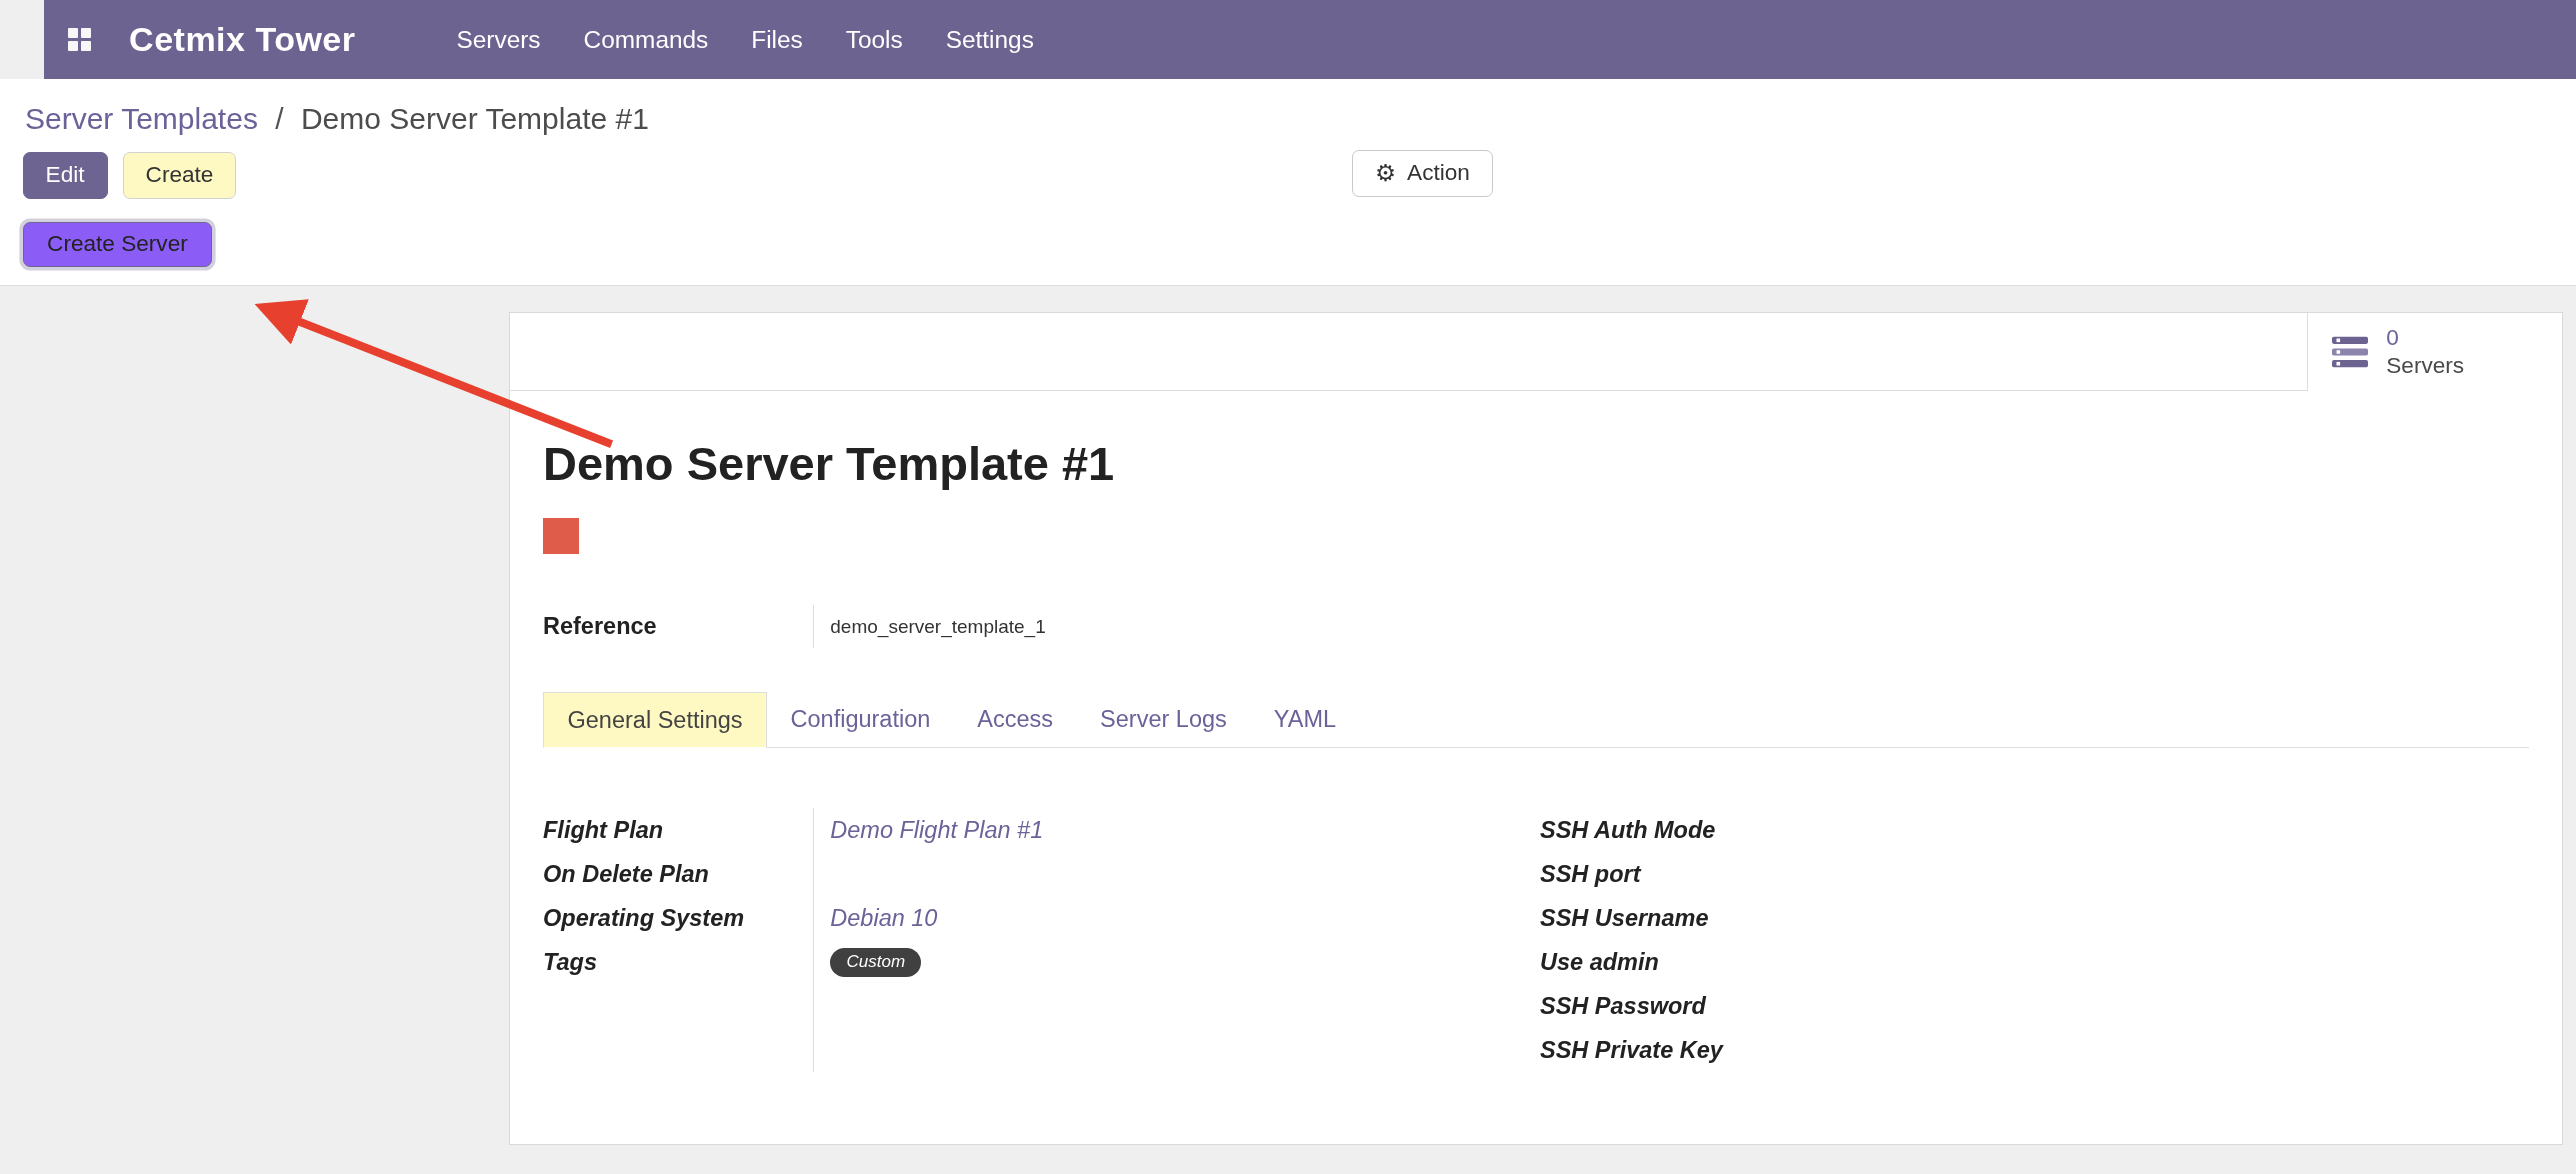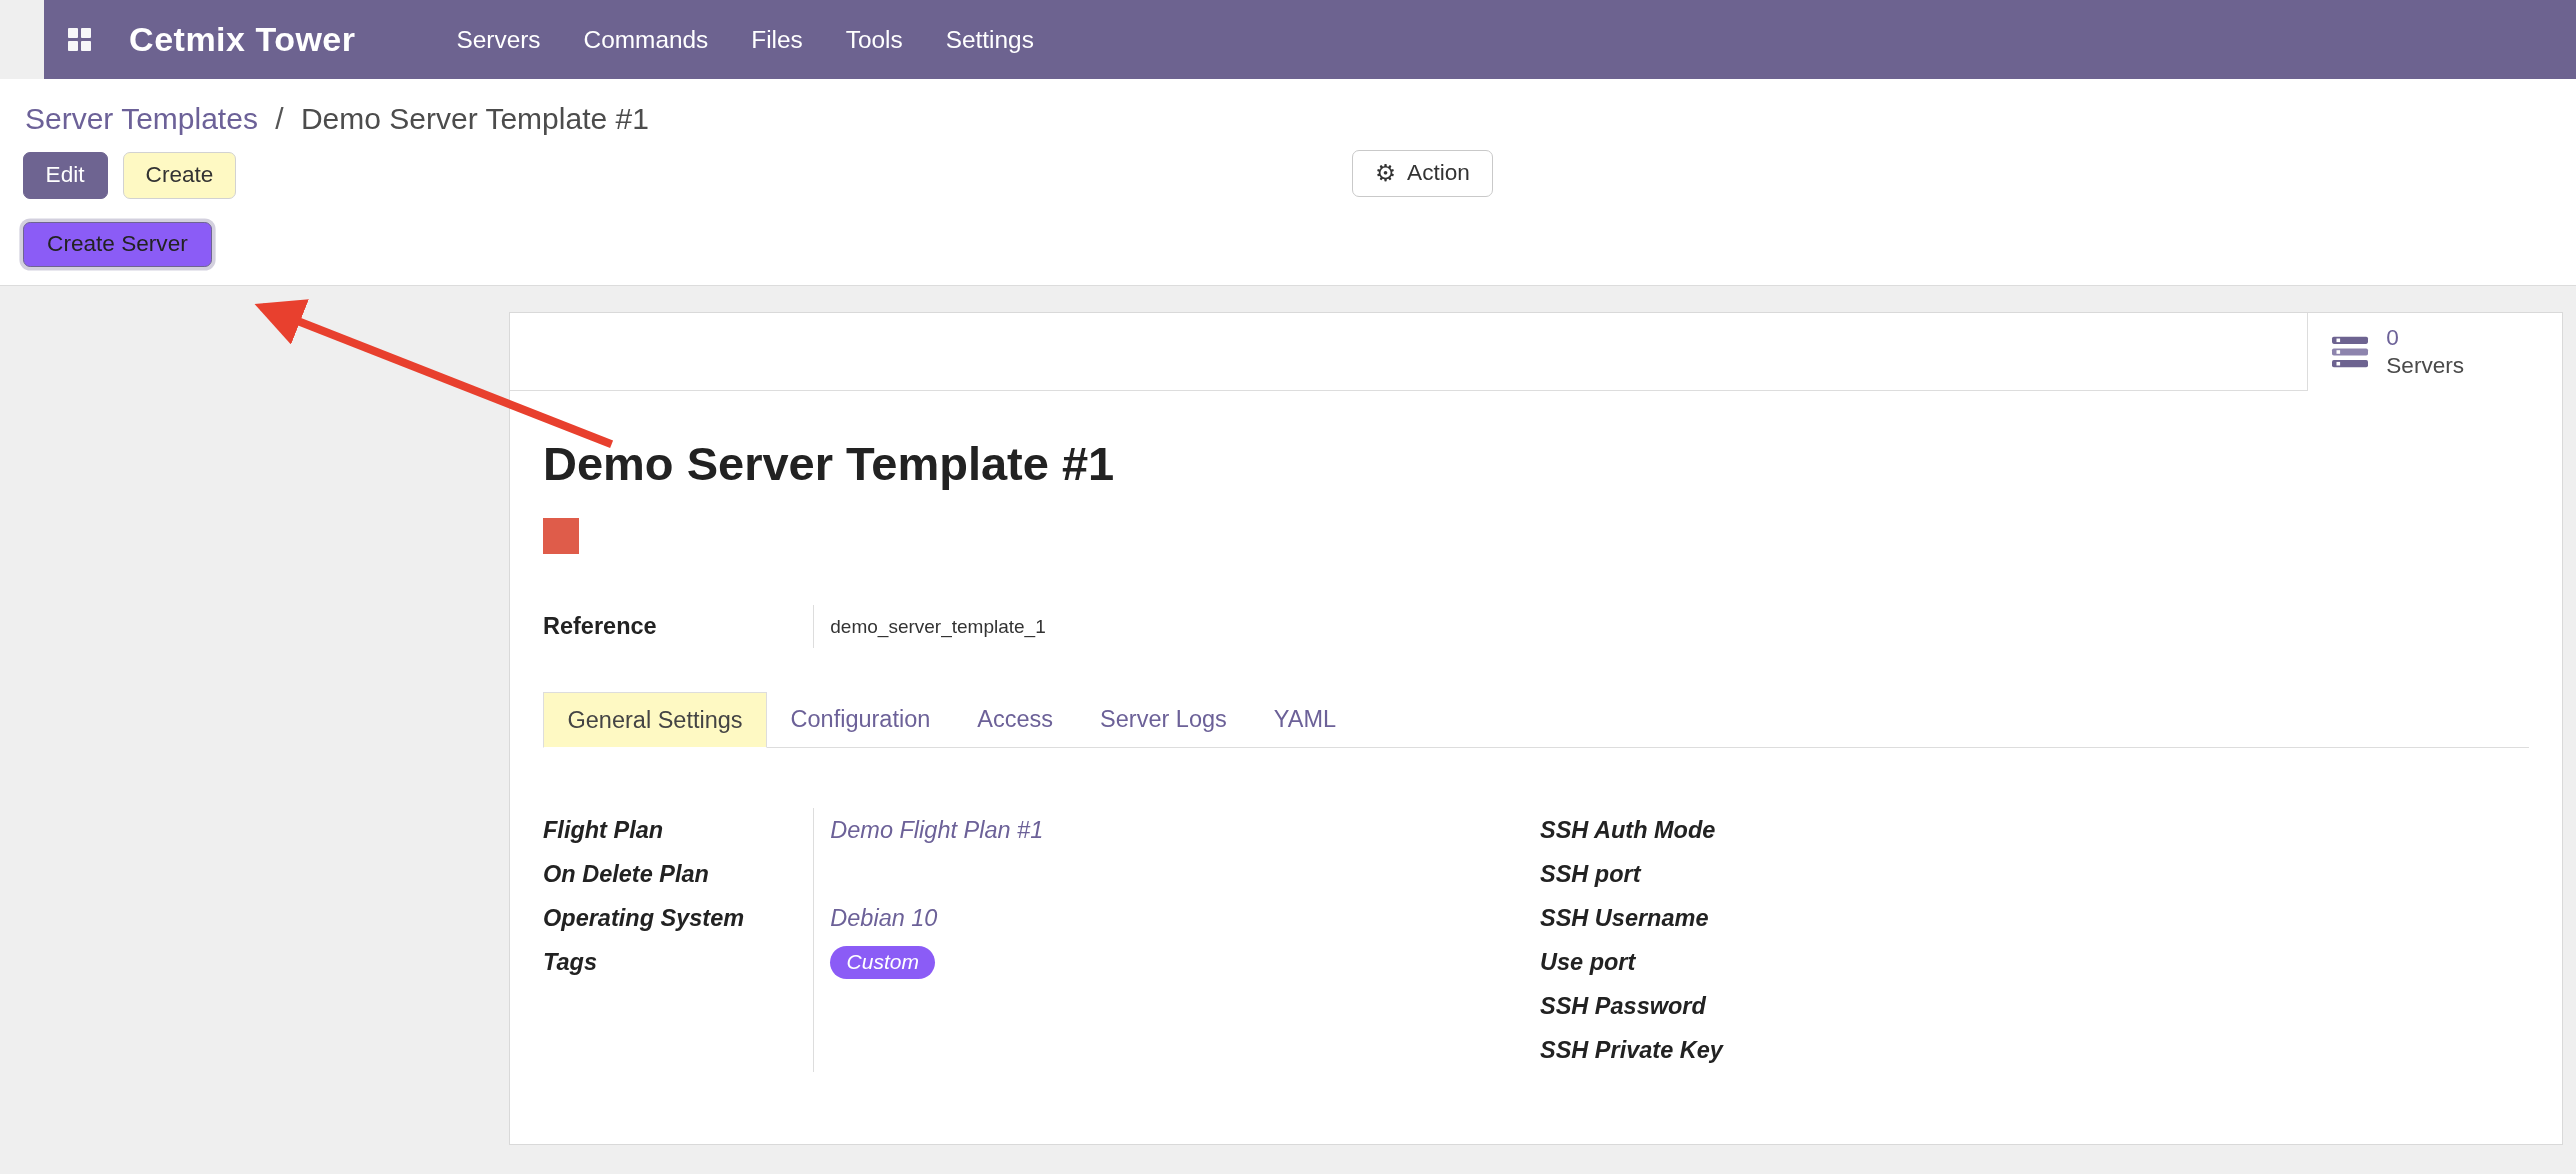--- a/index.html
+++ b/index.html
@@ -81,21 +81,21 @@
   .group-left { width:997px; }
   .group-right { flex:1; }
   .col-labels { display:flex; flex-direction:column; }
   .group-left  .col-labels { width:270px; }
   .group-right .col-labels { width:268px; }
   .col-values { display:flex; flex-direction:column; flex:1; border-left:0.9px solid #ddd; }
   .g-row { height:44px; display:flex; align-items:center; }
   .col-labels .g-row { font-weight:700; font-size:23.5px; color:#222; }
   .col-values .g-row { padding-left:16.3px; font-size:23.5px; color:#333; }
   .link { color:#6c6198; cursor:pointer; }
-  .tag-pill { background:#8b5cf6; color:#fff; font-size:21px; padding:4.5px 16.3px; border-radius:22px; display:inline-block; }
+  .tag-pill { background:#404040; color:#fff; font-size:17px; padding:4.5px 16.3px; border-radius:22px; display:inline-block; }
 
   .arrow-overlay { position:absolute; left:0; top:0; width:2576px; height:1174px;
                    pointer-events:none; z-index:50; }
 </style>
 </head>
 <body>
 
 <nav class="topbar">
   <span class="apps-icon">
     <i></i>
@@ -195,21 +195,21 @@
                 <span class="tag-pill">Custom</span>
               </div>
           </div>
         </div>
 
         <div class="group group-right">
           <div class="col-labels">
             <div class="g-row">SSH Auth Mode</div>
             <div class="g-row">SSH port</div>
             <div class="g-row">SSH Username</div>
-            <div class="g-row">Use port</div>
+            <div class="g-row">Use admin</div>
             <div class="g-row">SSH Password</div>
             <div class="g-row">SSH Private Key</div>
           </div>
         </div>
 
       </div>
     </div>
   </div>
 </div>
 

